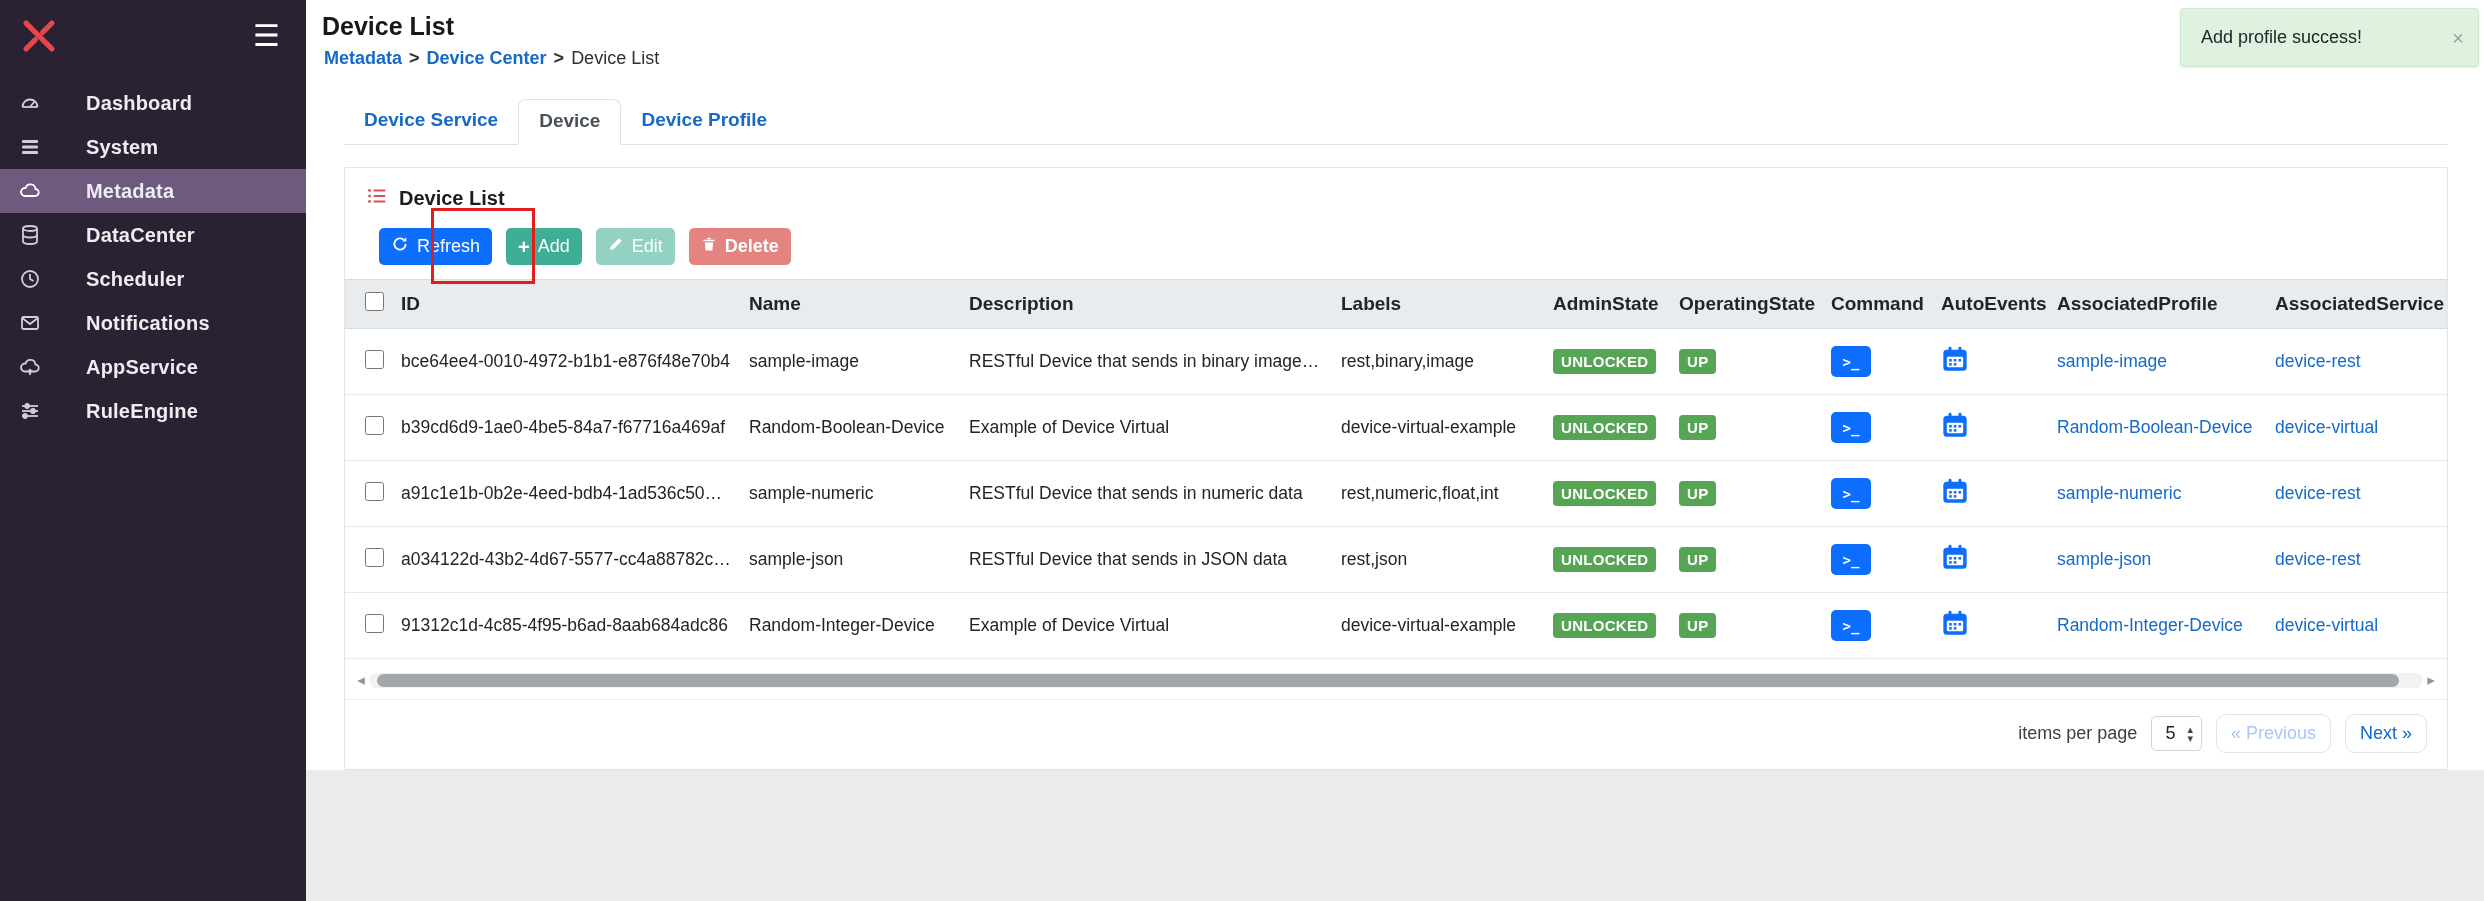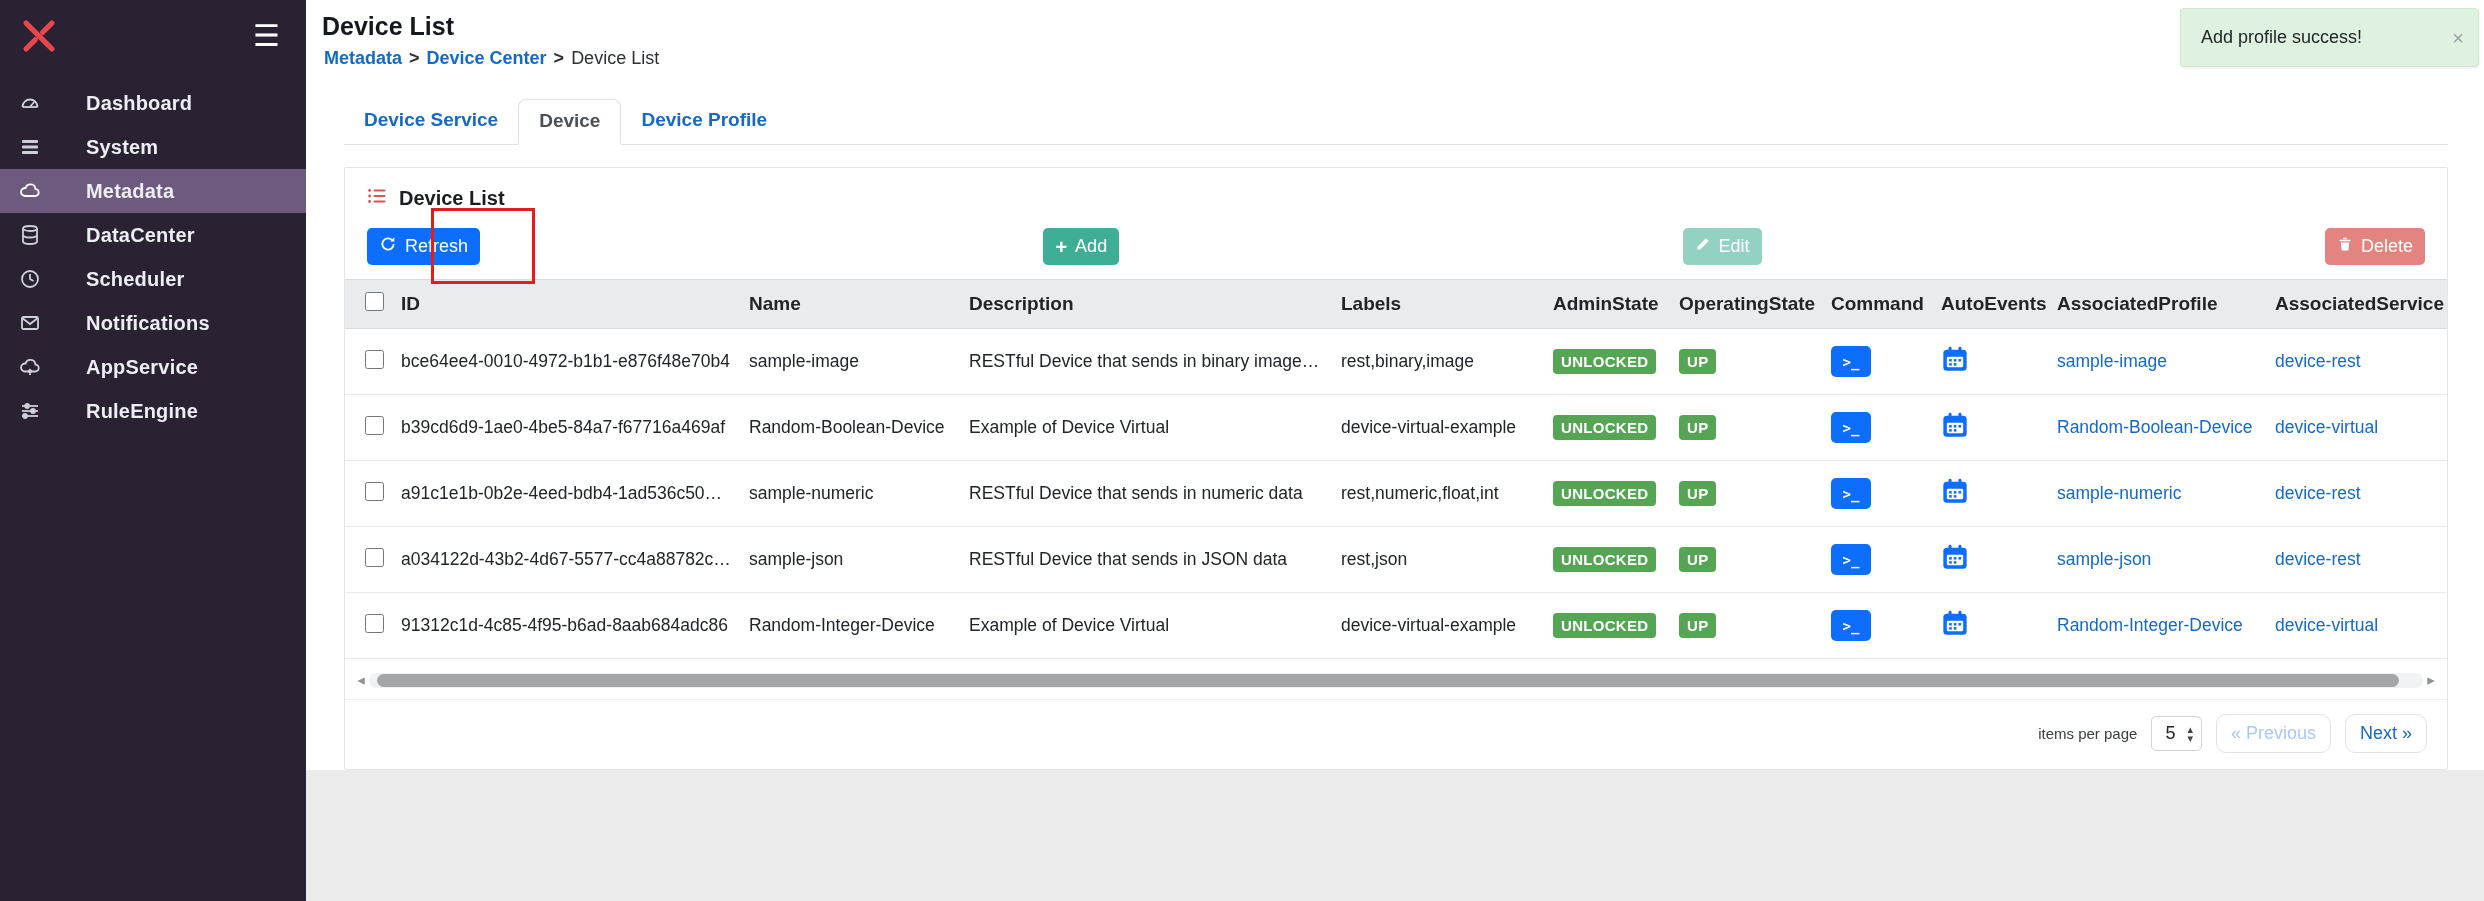--- a/index.html
+++ b/index.html
@@ -31,47 +31,47 @@
 
   
   .tabs { display: flex; border-bottom: 1px solid #dee2e6; }
   .tab { padding: 10px 20px 11px; font-size: 19px; font-weight: 700; color: #1569c7; cursor: pointer; }
   .tab.active { color: #495057; background: #fff; border: 1px solid #dee2e6; border-bottom: 2px solid #ffffff; margin-bottom: -1px; border-radius: 8px 8px 0 0; }
 
   
   .card { margin-top: 22px; background: #fff; border: 1px solid #e2e5e9; border-radius: 2px; }
   .card-header { display: flex; align-items: center; gap: 12px; padding: 18px 22px 2px; }
   .card-title { font-size: 20px; font-weight: 700; color: #1b1e21; }
-  .toolbar { display: flex; gap: 4px; margin: 16px 22px 14px; justify-content: space-between; }
+  .toolbar { display: flex; gap: 14px; margin: 16px 34px 14px; }
   .btn { display: inline-flex; align-items: center; gap: 8px; border: none; color: #fff; font-size: 18px; padding: 7px 12px; border-radius: 5px; cursor: pointer; font-family: inherit; }
   .btn .plus { font-size: 20px; font-weight: 700; line-height: 1; }
   .btn-refresh { background: #0d6efd; }
   .btn-add { background: #3fae97; }
   .btn-edit { background: #93d2c3; }
-  .btn-delete { background: #e48481; }
+  .btn-delete { background: #e48481; font-weight: bold; }
 
   
   table { width: 100%; border-collapse: collapse; table-layout: fixed; }
   th { background: #e9ecef; font-size: 19px; font-weight: 700; color: #212529; text-align: left; padding: 12px 8px 12px 10px; border-top: 1px solid #d9dde1; border-bottom: 1px solid #d9dde1; white-space: nowrap; }
   td { font-size: 17.5px; color: #212529; padding: 16px 8px 16px 10px; border-bottom: 1px solid #e8ebee; background: #fff; white-space: nowrap; overflow: hidden; text-overflow: ellipsis; }
   .chk { width: 19px; height: 19px; cursor: pointer; margin-left: 10px; }
   .badge { display: inline-block; background: #55a555; color: #fff; font-weight: 700; font-size: 15px; padding: 4px 8px; border-radius: 4px; letter-spacing: .3px; }
   .cmd-btn { width: 40px; height: 31px; background: #0d6efd; border-radius: 5px; display: flex; align-items: center; justify-content: center; color: #fff; font-family: "DejaVu Sans Mono", monospace; font-size: 14px; font-weight: 700; cursor: pointer; }
   .cal-btn { width: 28px; height: 28px; cursor: pointer; background: none; border: none; padding: 0; }
   .tlink { color: #1569c7; text-decoration: none; cursor: pointer; }
 
   
   .hscroll { display: flex; align-items: center; margin: 12px 8px 0; height: 18px; }
   .hs-arrow { color: #8f9396; font-size: 15px; width: 16px; text-align: center; cursor: pointer; }
   .hs-track { flex: 1; background: #f1f2f3; height: 15px; border-radius: 8px; position: relative; }
   .hs-thumb { position: absolute; left: 8px; right: 24px; top: 1px; height: 13px; background: #a4a7aa; border-radius: 7px; cursor: grab; }
 
   
   .card-footer { display: flex; justify-content: flex-end; align-items: center; gap: 14px; padding: 14px 20px 16px; margin-top: 10px; border-top: 1px solid #eef0f2; }
-  .ipp-label { font-size: 15px; color: #3c4043; }
+  .ipp-label { font-size: 18px; color: #3c4043; }
   .page-size { display: flex; align-items: center; gap: 12px; border: 1px solid #ced4da; border-radius: 5px; padding: 6px 8px 6px 13px; background: #fff; font-size: 18px; color: #212529; cursor: pointer; }
   .spinner { display: flex; flex-direction: column; line-height: 9px; font-size: 11px; color: #444; }
   .pg-btn { border: 1px solid #dfe3e8; border-radius: 10px; padding: 8px 14px; font-size: 18px; background: #fff; cursor: pointer; font-family: inherit; }
   .pg-prev { color: #a7c8f7; }
   .pg-next { color: #1569c7; }
 
   
   .toast { position: absolute; top: 8px; right: 5px; width: 299px; background: #dff2df; border: 1px solid #cfe8cf; border-radius: 4px; padding: 18px 44px 18px 20px; font-size: 18px; color: #20262c; box-shadow: 0 1px 3px rgba(0,0,0,.08); z-index: 5; }
   .toast-close { position: absolute; right: 14px; top: 50%; transform: translateY(-50%); color: #9aa0a6; font-size: 20px; cursor: pointer; background: none; border: none; }
 

